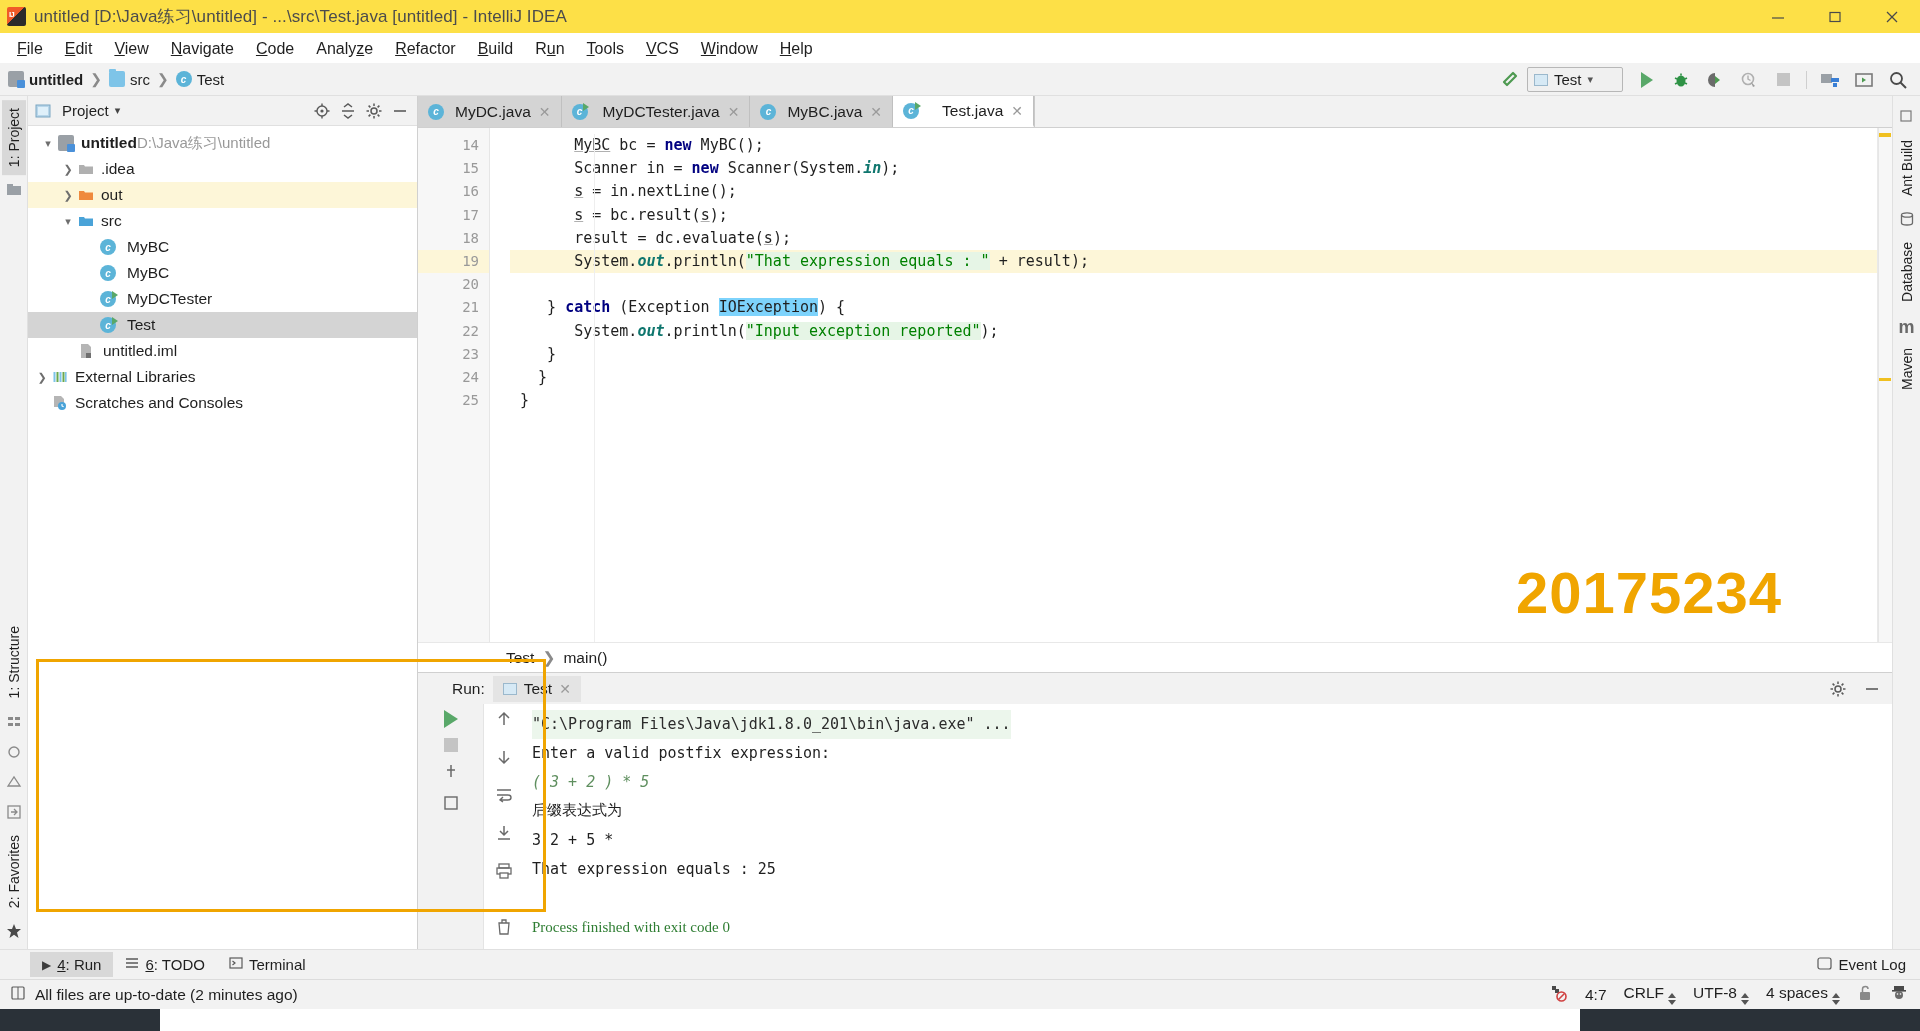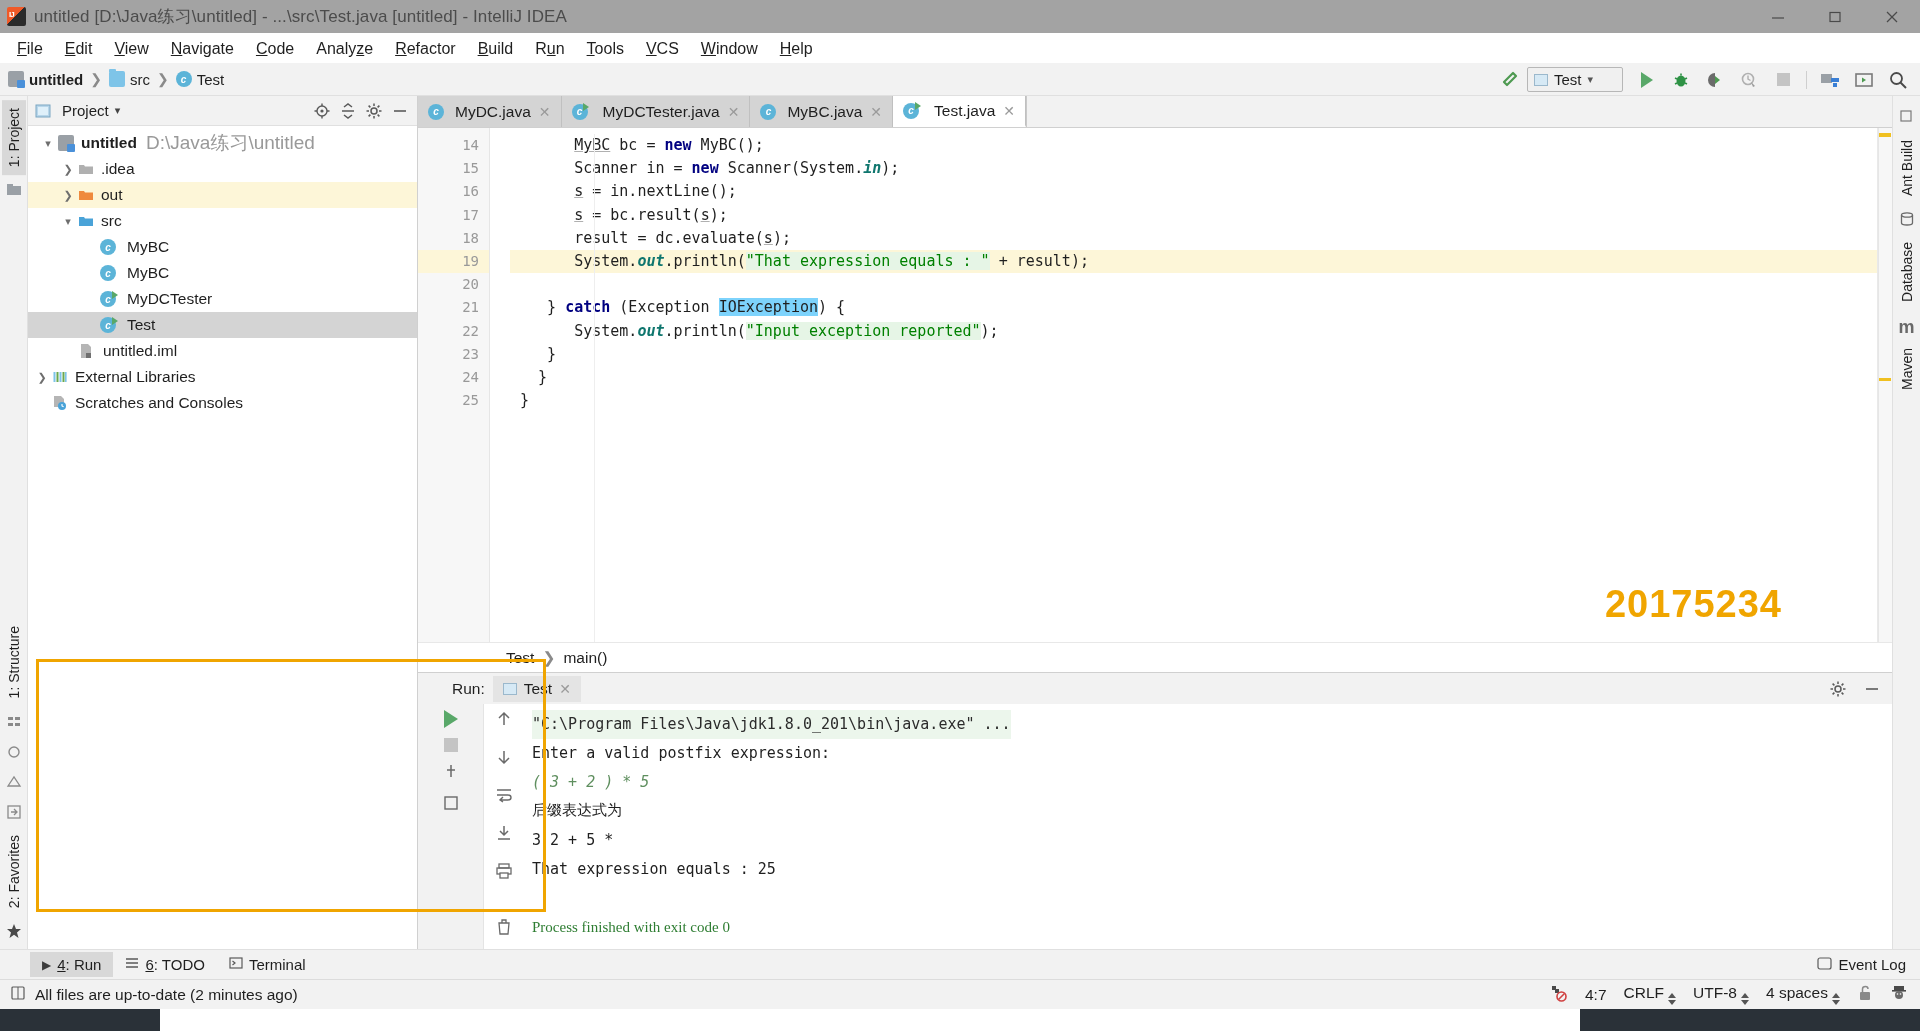--- a/index.html
+++ b/index.html
@@ -7,21 +7,21 @@
     width: 1920px; height: 1031px;
     font-family: "Liberation Sans", sans-serif;
     background: #f2f2f2;
     overflow: hidden;
     -webkit-font-smoothing: antialiased;
   }
   .app { width: 1920px; height: 1031px; display: flex; flex-direction: column; background:#f2f2f2; }
 
   
   .titlebar {
-    height: 34px; background: #a3a3a3; display: flex; align-items: center;
+    height: 34px; background: #fde047; display: flex; align-items: center;
     border-bottom: 1px solid #ffffff; flex: none; position: relative;
   }
   .title-ico {
     width: 19px; height: 19px; margin-left: 7px; margin-right: 8px;
     border-radius: 2px; flex: none; position: relative;
     background: linear-gradient(135deg, #f05a28 0%, #f05a28 45%, #2b2b2b 45%, #2b2b2b 100%);
   }
   .title-ico:after {
     content:"IJ"; position:absolute; left:2px; top:3px; font-size:8px; color:#fff; font-weight:bold;
     letter-spacing:-1px;
@@ -102,21 +102,21 @@
   .proj-head .lbl { font-size:15px;color:#1f1f1f; }
   .proj-head .spacer { flex:1; }
   .hdr-ic { width:20px;height:20px;display:flex;align-items:center;justify-content:center;color:#5a5a5a; }
   .tree { padding-top: 4px; font-size: 15.5px; color: #1f1f1f; overflow:hidden; flex:1;}
   .row { height: 26px; display: flex; align-items: center; padding-right:6px; white-space:nowrap; }
   .row.sel { background: #d4d4d4; }
   .row.hl { background: #fdf6d8; }
   .arrow { width: 16px; height:16px; margin-right:2px; display:flex;align-items:center;justify-content:center;color:#6e6e6e;font-size:11px;}
   .arrow.empty { visibility:hidden; }
   .row .nm { margin-left:2px; }
-  .row .sub { color: #999999; margin-left: 9px; font-size:19px;}
+  .row .sub { color: #999999; font-size:15px;}
   .ind1 { padding-left: 32px; } .ind2 { padding-left: 54px; }
   .ind0 { padding-left: 12px; }
 
   
   .editorcol { flex: 1; display: flex; flex-direction: column; min-width: 0; background:#fff;}
   .tabsbar { height: 32px; background: #f2f2f2; display: flex; align-items: flex-end; flex:none; border-bottom:1px solid #d0d0d0;}
   .etab {
     height: 31px; display: flex; align-items: center; gap: 6px; padding: 0 10px;
     background: #d4d4d4; border-right: 1px solid #c0c0c0; font-size: 15.5px; color: #1f1f1f;
   }
@@ -143,21 +143,21 @@
   .str { color:#008000; background:#e6f5e6; }
   .fld { color:#0f766e; font-style: italic; font-weight:bold;text-align:center;}
   .var-u { text-decoration: underline; text-decoration-color:#b0b0b0;}
   .hlite { background:#7dd3fc; }
   .idtmark { position:absolute; left:84px; top:6px; bottom:0; width:1px; background:#eeeeee;}
   .marker-right { position:absolute; right:0; top:0; bottom:0; width:14px; background:#f7f7f7; border-left:1px solid #e6e6e6;}
   .mk { position:absolute; right:1px; width:12px; height:4px; }
   .right-strip{position:absolute;right:14px;top:0;bottom:0;width:1px;background:#e9e9e9;}
 
   .watermark {
-    position: absolute; font-family:"Liberation Sans",sans-serif; font-size: 38px; font-weight: bold;
+    position: absolute; font-family:"Liberation Sans",sans-serif; font-size: 58px; font-weight: bold;
     color: #f0a500; letter-spacing: 1px; pointer-events:none;
   }
 
   .bcbar { height: 30px; background: #ffffff; border-top: 1px solid #e8e8e8; display:flex; align-items:center;
            padding-left: 88px; font-size: 15.5px; color:#1f1f1f; flex:none;}
   .bcbar .sep { margin: 0 8px; color:#8a8a8a;}
 
   
   .rrail { width: 28px; background:#f2f2f2; border-left:1px solid #e0e0e0; display:flex; flex-direction:column;
            align-items:center; flex:none; padding-top:6px;}
@@ -514,21 +514,21 @@
           <span style="margin-left:4px;">MyDCTester.java</span>
           <span class="x">✕</span>
         </div>
         <div class="etab">
           <span class="ic ic-class">c</span>
           <span>MyBC.java</span>
           <span class="x">✕</span>
         </div>
         <div class="etab active">
           <span class="ic ic-class run">c</span>
-          <span style="margin-left:4px;">Test.java</span>
+          <span style="margin-left:12px;">Test.java</span>
           <span class="x">✕</span>
         </div>
         <div class="tab-fill"></div>
       </div>
 
       <div class="editor">
         <div class="gutter">
           <div class="gline">14</div>
           <div class="gline">15</div>
           <div class="gline">16</div>

